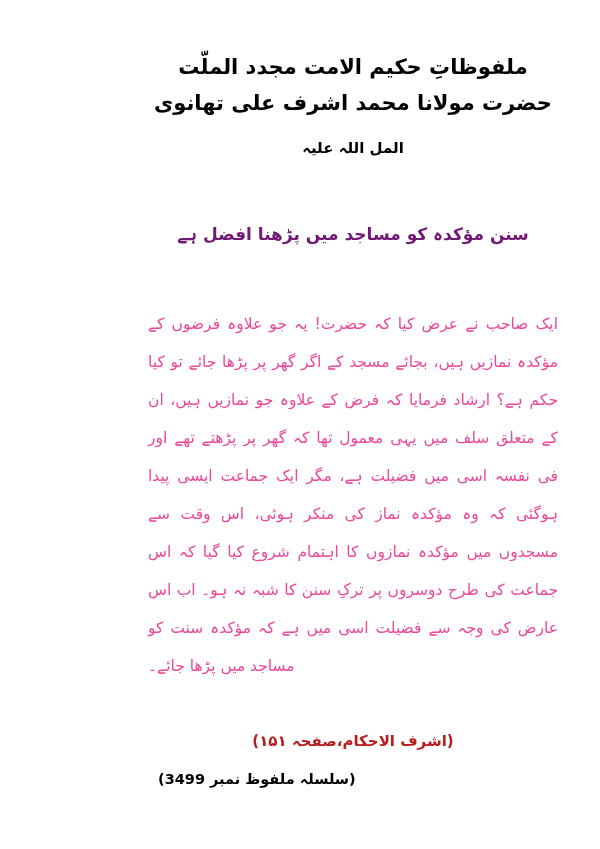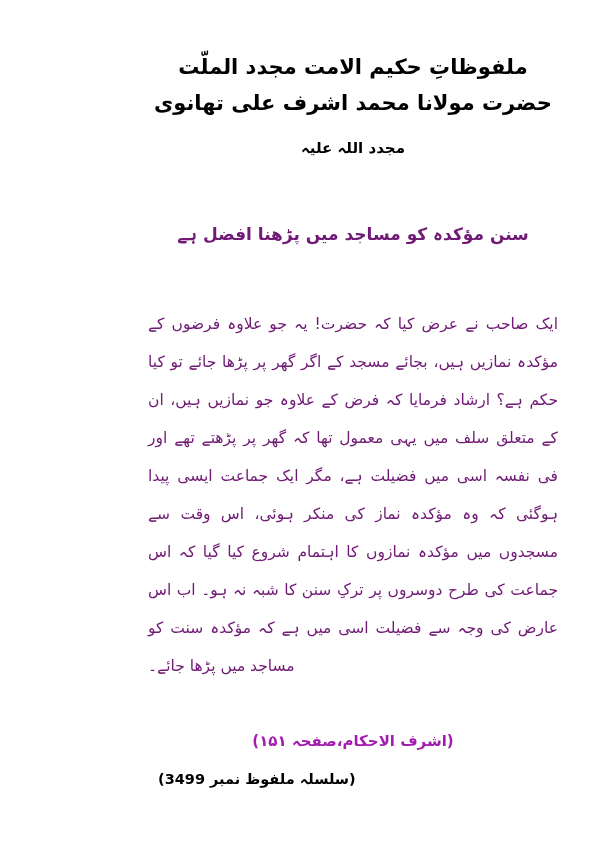--- a/index.html
+++ b/index.html
@@ -52,34 +52,34 @@
     direction: rtl;
     line-height: 1.8;
   }
   .body-block {
     margin-top: 56px;
     direction: rtl;
     text-align: justify;
     text-align-last: left;
     font-size: 15.5px;
     line-height: 2.45;
-    color: #701a75;
+    color: #ec4899;
     padding: 0 8px;
   }
   .body-paragraph {
     margin: 0;
     direction: rtl;
   }
   .citation {
     margin-top: 46px;
     text-align: center;
     font-size: 15px;
     font-weight: bold;
     direction: rtl;
-    color: #a21caf;
+    color: #b91c1c;
   }
   .footer {
     margin-top: auto;
     margin-bottom: 34px;
     text-align: left;
     direction: rtl;
     font-size: 14.5px;
     font-weight: bold;
     color: #000000;
     padding-left: 18px;
@@ -88,21 +88,21 @@
     display: inline-block;
   }
 </style>
 </head>
 <body>
 
 <div class="page">
 
   <div class="title-block">
     <div class="doc-title">ملفوظاتِ حکیم الامت مجدد الملّت حضرت مولانا محمد اشرف علی تھانوی</div>
-    <div class="doc-subtitle">مجدد اللہ علیہ</div>
+    <div class="doc-subtitle">المل اللہ علیہ</div>
   </div>
 
   <div class="heading">سنن مؤکدہ کو مساجد میں پڑھنا افضل ہے</div>
 
   <div class="body-block">
     <p class="body-paragraph">ایک صاحب نے عرض کیا کہ حضرت! یہ جو علاوہ فرضوں کے مؤکدہ نمازیں ہیں، بجائے مسجد کے اگر گھر پر پڑھا جائے تو کیا حکم ہے؟ ارشاد فرمایا کہ فرض کے علاوہ جو نمازیں ہیں، ان کے متعلق سلف میں یہی معمول تھا کہ گھر پر پڑھتے تھے اور فی نفسہ اسی میں فضیلت ہے، مگر ایک جماعت ایسی پیدا ہوگئی کہ وہ مؤکدہ نماز کی منکر ہوئی، اس وقت سے مسجدوں میں مؤکدہ نمازوں کا اہتمام شروع کیا گیا کہ اس جماعت کی طرح دوسروں پر ترکِ سنن کا شبہ نہ ہو۔ اب اس عارض کی وجہ سے فضیلت اسی میں ہے کہ مؤکدہ سنت کو مساجد میں پڑھا جائے۔</p>
   </div>
 
   <div class="citation">(اشرف الاحکام،صفحہ ۱۵۱)</div>
 

